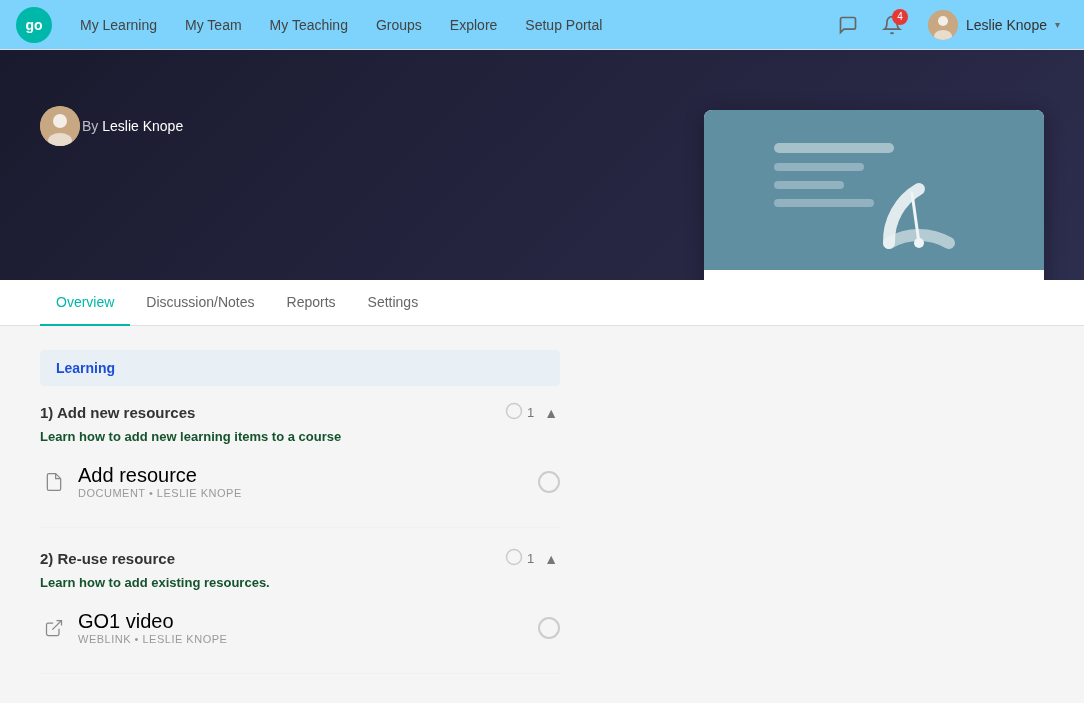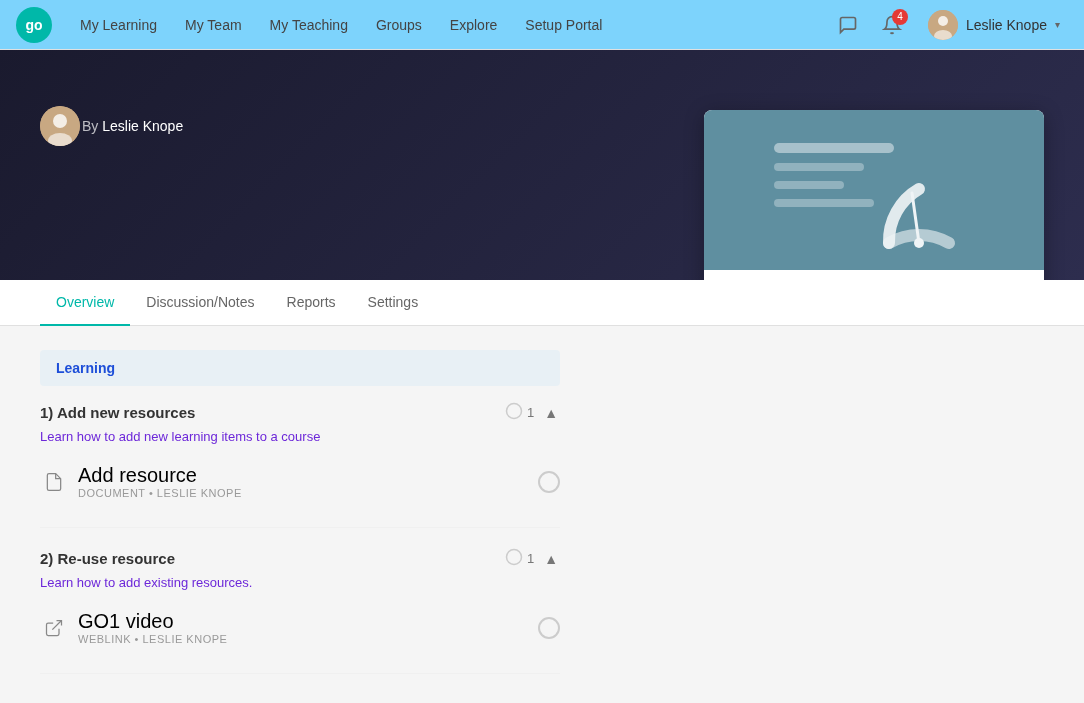--- a/index.html
+++ b/index.html
@@ -237,22 +237,23 @@
       gap: 4px;
       font-size: 13px;
       color: #777;
     }
     .chevron-btn {
       background: none; border: none; cursor: pointer;
       color: #777; font-size: 14px; padding: 2px;
     }
     .learning-item-desc {
       font-size: 13px;
-      color: #6d28d9;
+      color: #14532d;
       margin-bottom: 12px;
+      font-weight: bold;
     }
     .resource-row {
       display: flex;
       align-items: center;
       justify-content: space-between;
       padding: 8px 0;
     }
     .resource-left {
       display: flex;
       align-items: center;

